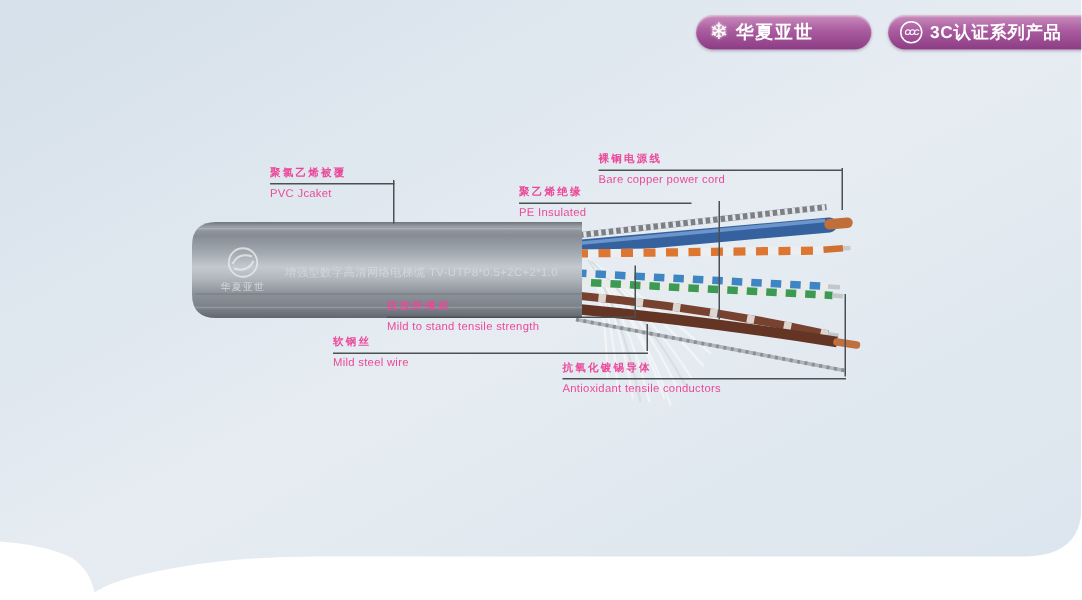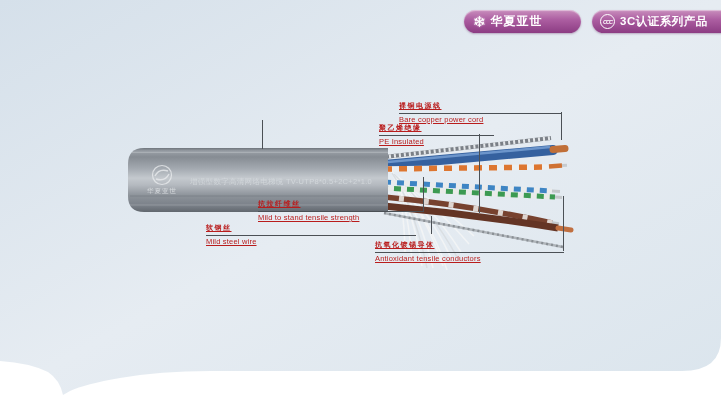--- a/index.html
+++ b/index.html
@@ -15,21 +15,21 @@
          display:flex;align-items:center;color:#fff;font-weight:bold;z-index:4;}
   .badge .lab{font-size:12px;letter-spacing:1px;white-space:nowrap;}
   .badge-ice{left:464px;width:117px;}
   .badge-ccc{left:592px;width:145px;}
   .snow{font-size:15px;line-height:1;margin:0 5px 0 9px;text-shadow:0 0 2px rgba(255,255,255,.8);}
   .ccc-ring{box-sizing:border-box;width:15px;height:15px;border:1.2px solid #fff;border-radius:50%;
             margin:0 5px 0 8px;display:flex;align-items:center;justify-content:center;flex:0 0 auto;}
   .ccc-ring .ccc-txt{font-size:5.5px;font-weight:bold;letter-spacing:-1px;font-style:italic;}
 
   
-  .lbl{position:absolute;z-index:3;color:#b91c1c;text-decoration:underline;}
+  .lbl{position:absolute;z-index:3;color:#ec4899;}
   .lbl .cn{font-size:7px;font-weight:bold;letter-spacing:1.5px;padding-bottom:2px;
            border-bottom:1px solid #4b5055;white-space:nowrap;}
   .lbl .en{font-size:7.5px;padding-top:1px;letter-spacing:.2px;white-space:nowrap;}
 </style>
 </head>
 <body>
 
 <div class="stage">
 
   <svg class="layer" width="721" height="400" viewBox="0 0 721 400">
@@ -135,37 +135,41 @@
     <g stroke="#4b5055" stroke-width="1" fill="none">
       <path d="M262.5,120 V149"></path>
       <path d="M561.5,112 V140"></path>
       <path d="M479.5,134 V213"></path>
       <path d="M423.5,177 V211"></path>
       <path d="M431.5,216 V234"></path>
       <path d="M563.5,196 V251"></path>
     </g>
   </svg>
 
+  <div class="lbl" style="left:180px;top:110px;width:83px;">
+    <div class="cn">聚氯乙烯被覆</div>
+    <div class="en">PVC Jcaket</div>
+  </div>
 
   <div class="lbl" style="left:399px;top:101px;width:163px;">
     <div class="cn">裸铜电源线</div>
     <div class="en">Bare copper power cord</div>
   </div>
 
-  <div class="lbl" style="left:379px;top:123px;width:115px;">
+  <div class="lbl" style="left:346px;top:123px;width:115px;">
     <div class="cn">聚乙烯绝缘</div>
     <div class="en">PE Insulated</div>
   </div>
 
   <div class="lbl" style="left:258px;top:199px;width:166px;">
     <div class="cn">抗拉纤维丝</div>
     <div class="en">Mild to stand tensile strength</div>
   </div>
 
-  <div class="lbl" style="left:206px;top:223px;width:210px;">
+  <div class="lbl" style="left:222px;top:223px;width:210px;">
     <div class="cn">软钢丝</div>
     <div class="en">Mild steel wire</div>
   </div>
 
   <div class="lbl" style="left:375px;top:240px;width:189px;">
     <div class="cn">抗氧化镀锡导体</div>
     <div class="en">Antioxidant tensile conductors</div>
   </div>
 
   <div class="badge badge-ice">

